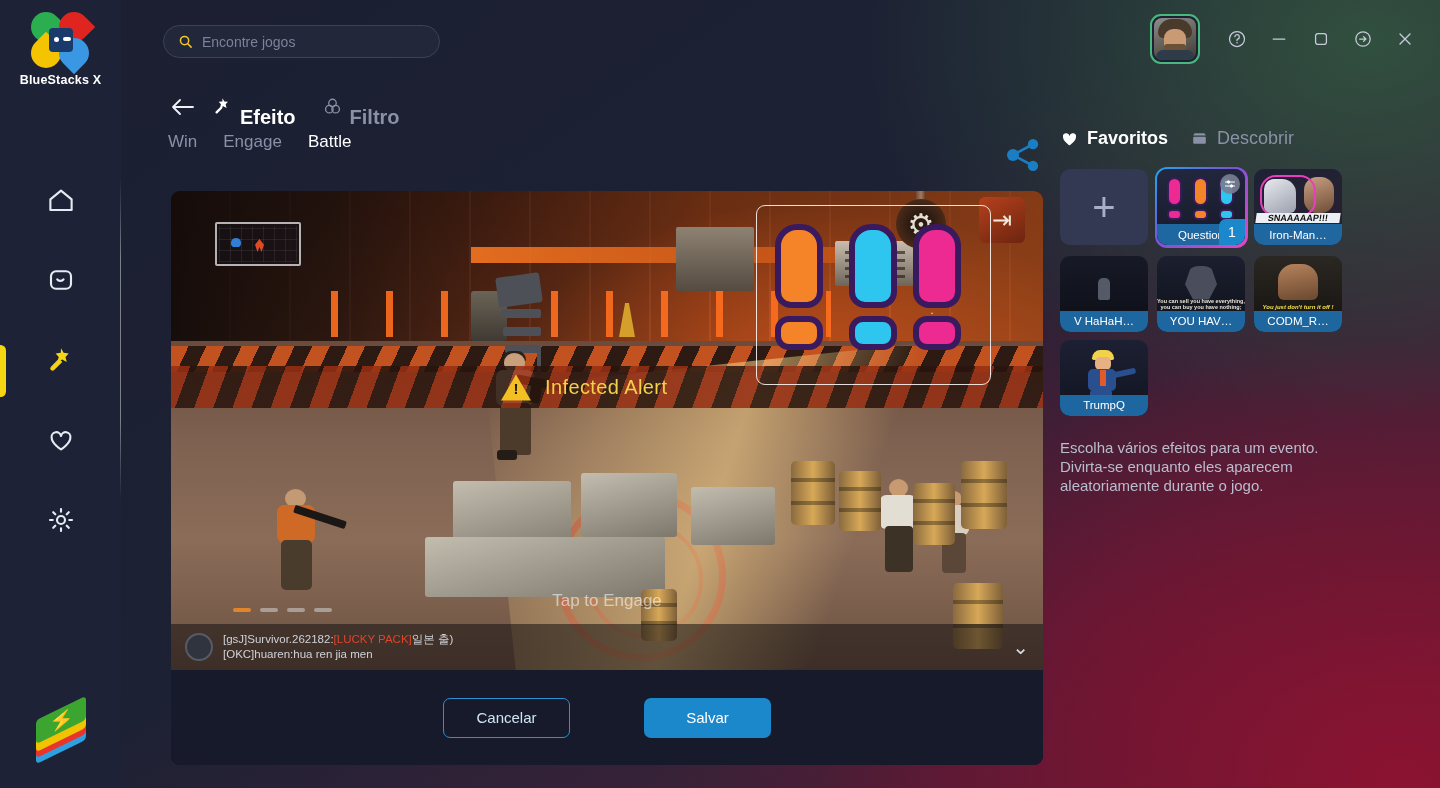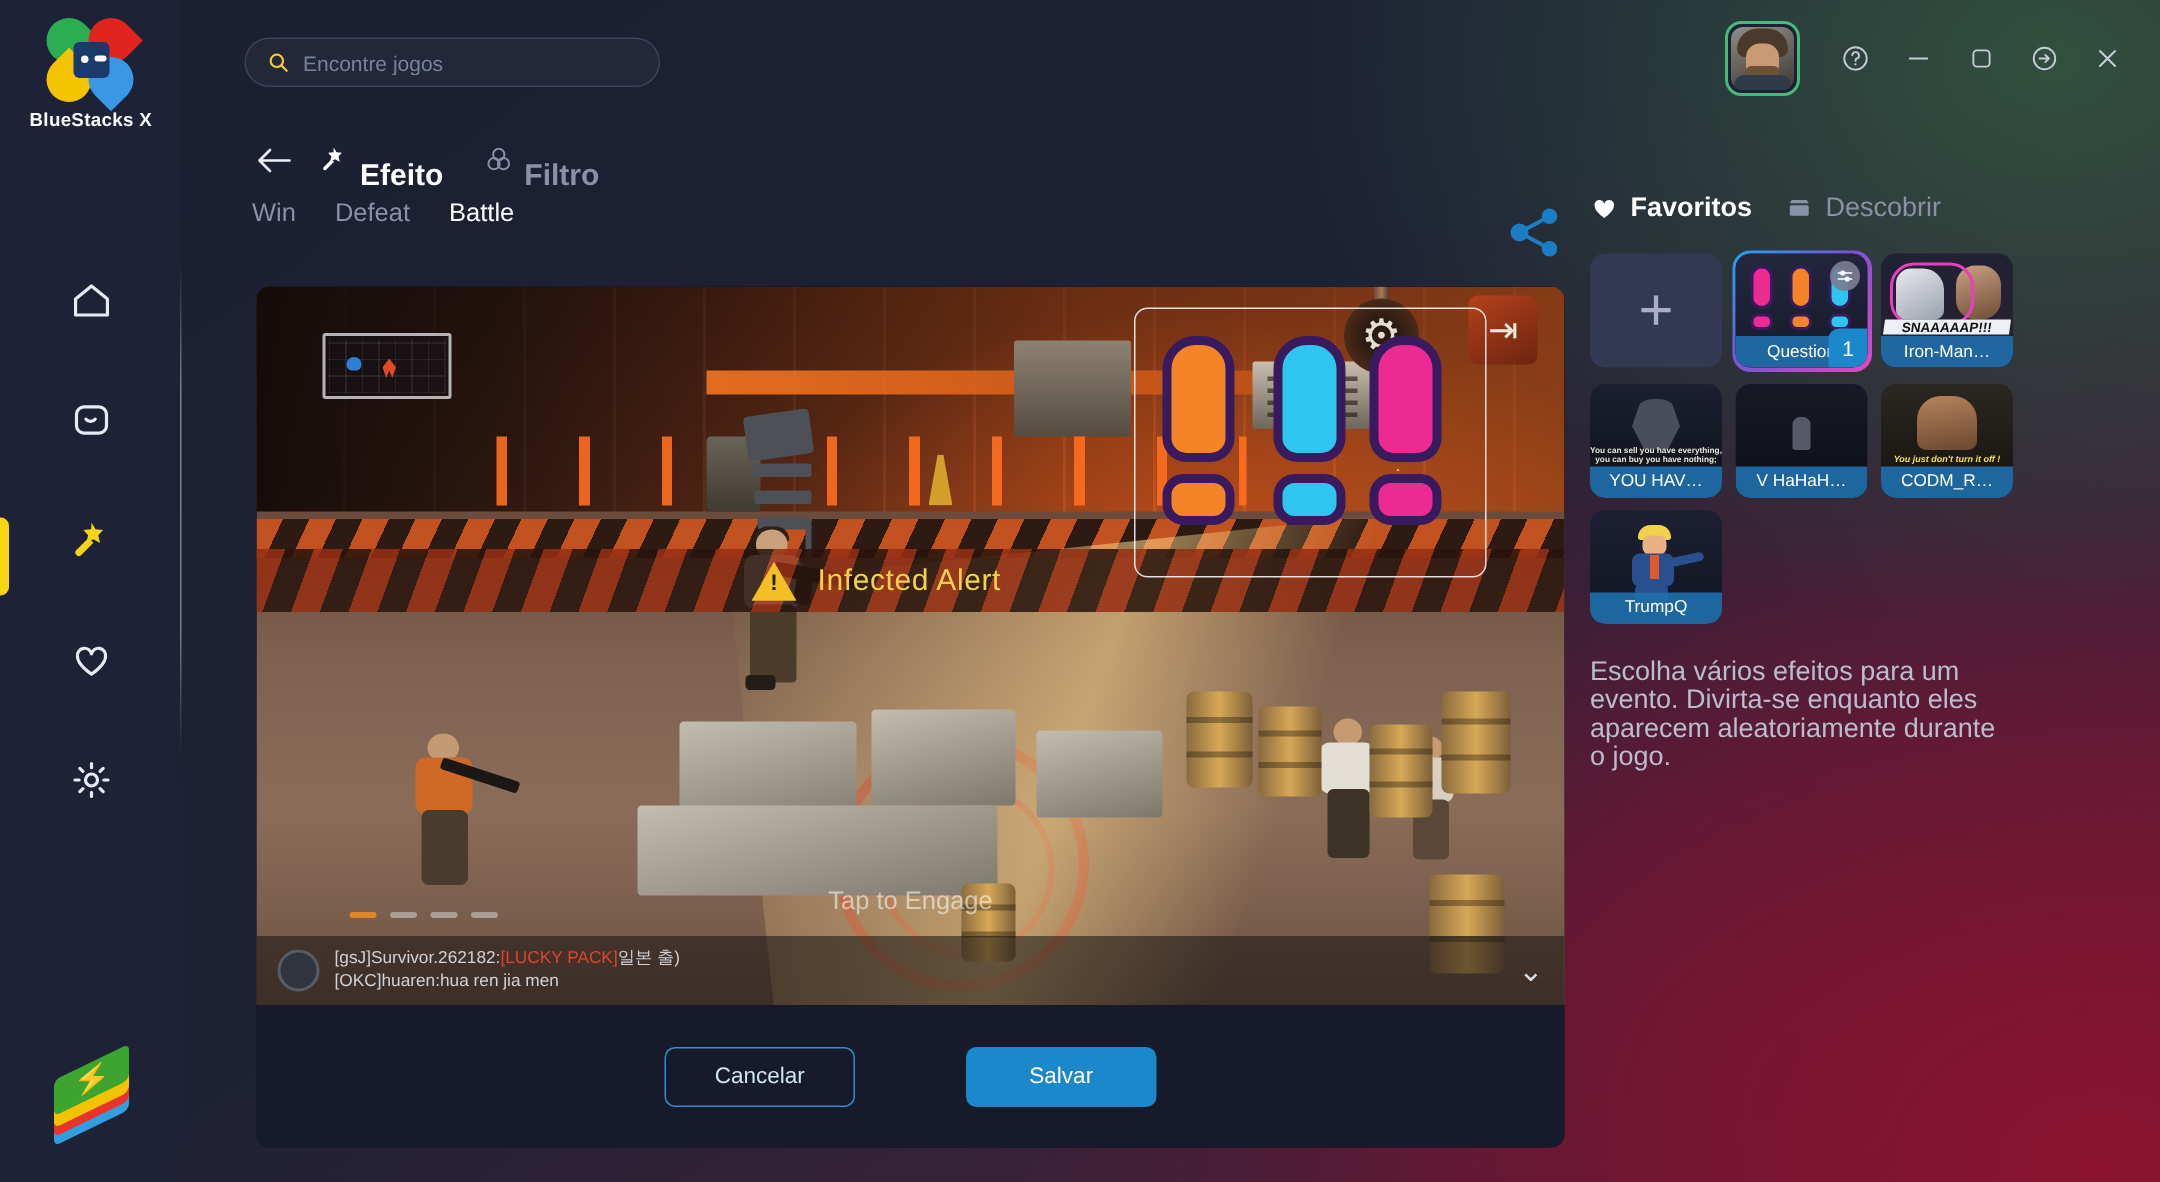--- a/index.html
+++ b/index.html
@@ -314,21 +314,21 @@
   .cd-fig{position:absolute;left:24px;top:8px;width:40px;height:36px;background:linear-gradient(170deg,#b7835c,#6a4830);border-radius:16px 16px 6px 6px;}
   .cd-txt{position:absolute;left:0;right:0;bottom:22px;text-align:center;font-size:6px;color:#f2e24a;font-weight:bold;font-style:italic;}
   .art-trump{background:linear-gradient(180deg,#1c2033,#11141f);}
   .tr-hair{position:absolute;left:32px;top:10px;width:22px;height:10px;background:#f2d24a;border-radius:9px 9px 2px 2px;}
   .tr-head{position:absolute;left:35px;top:17px;width:16px;height:13px;background:#e7b184;border-radius:5px;}
   .tr-body{position:absolute;left:28px;top:29px;width:28px;height:22px;background:#2a4f8f;border-radius:5px;}
   .tr-tie{position:absolute;left:40px;top:30px;width:6px;height:16px;background:#e05a2a;}
   .tr-arm{position:absolute;left:52px;top:30px;width:24px;height:6px;background:#2a4f8f;border-radius:3px;transform:rotate(-12deg);}
   .tr-leg{position:absolute;left:30px;top:50px;width:22px;height:14px;background:#2a4f8f;border-radius:3px;}
 
-  .rhelp { margin-top: 22px; font-size: 18px; line-height: 19px; color: #b9bdcd; width: 280px;}
+  .rhelp { margin-top: 22px; font-size: 15px; line-height: 19px; color: #b9bdcd; width: 280px;}
 </style>
 </head>
 <body>
 
 <div id="app">
 
   <div class="rail">
     <div class="brand">
       <div class="brand-logo">
         <div class="pet g"></div>
@@ -452,21 +452,21 @@
         <circle cx="12" cy="8" r="4.3"></circle>
           <circle cx="8.4" cy="15" r="4.3"></circle>
           <circle cx="15.6" cy="15" r="4.3"></circle>
       </svg>
       <span class="lbl">Filtro</span>
     </div>
   </div>
 
   <div class="tabs">
     <div class="tab">Win</div>
-    <div class="tab">Defeat</div>
+    <div class="tab">Engage</div>
     <div class="tab active">Battle</div>
   </div>
 
   <div style="position:absolute;left:1003px;top:135px;width:40px;height:40px;display:flex;align-items:center;justify-content:center;z-index:5;">
     <svg viewBox="0 0 24 24" fill="#1b7ec4">
       <circle cx="18" cy="5.5" r="3.1"></circle>
         <circle cx="6" cy="12" r="3.6"></circle>
         <circle cx="18" cy="18.5" r="3.1"></circle>
       <path d="M8.6 10.6 15.6 6.8M8.6 13.4l7 3.8" stroke="#1b7ec4" stroke-width="1.6"></path>
     </svg>
@@ -666,34 +666,34 @@
               <div class="im-face"></div>
               <div class="im-out"></div>
             <div class="im-txt">SNAAAAAP!!!</div>
           </div>
           <div class="tile-cap">Iron-Man…</div>
         </div>
       </div>
 
       <div class="cell">
         <div class="tile">
+          <div class="art art-v">
+              <div class="v-fig"></div>
+            </div>
+          <div class="tile-cap">V HaHaH…</div>
+        </div>
+      </div>
+
+      <div class="cell">
+        <div class="tile">
           <div class="art art-bat">
             <div class="bat-fig"></div>
             <div class="bat-txt">You can sell you have everything, you can buy you have nothing;</div>
           </div>
           <div class="tile-cap">YOU HAV…</div>
-        </div>
-      </div>
-
-      <div class="cell">
-        <div class="tile">
-          <div class="art art-v">
-              <div class="v-fig"></div>
-            </div>
-          <div class="tile-cap">V HaHaH…</div>
         </div>
       </div>
 
       <div class="cell">
         <div class="tile">
           <div class="art art-codm">
             <div class="cd-fig"></div>
             <div class="cd-txt">You just don't turn it off !</div>
           </div>
           <div class="tile-cap">CODM_R…</div>

